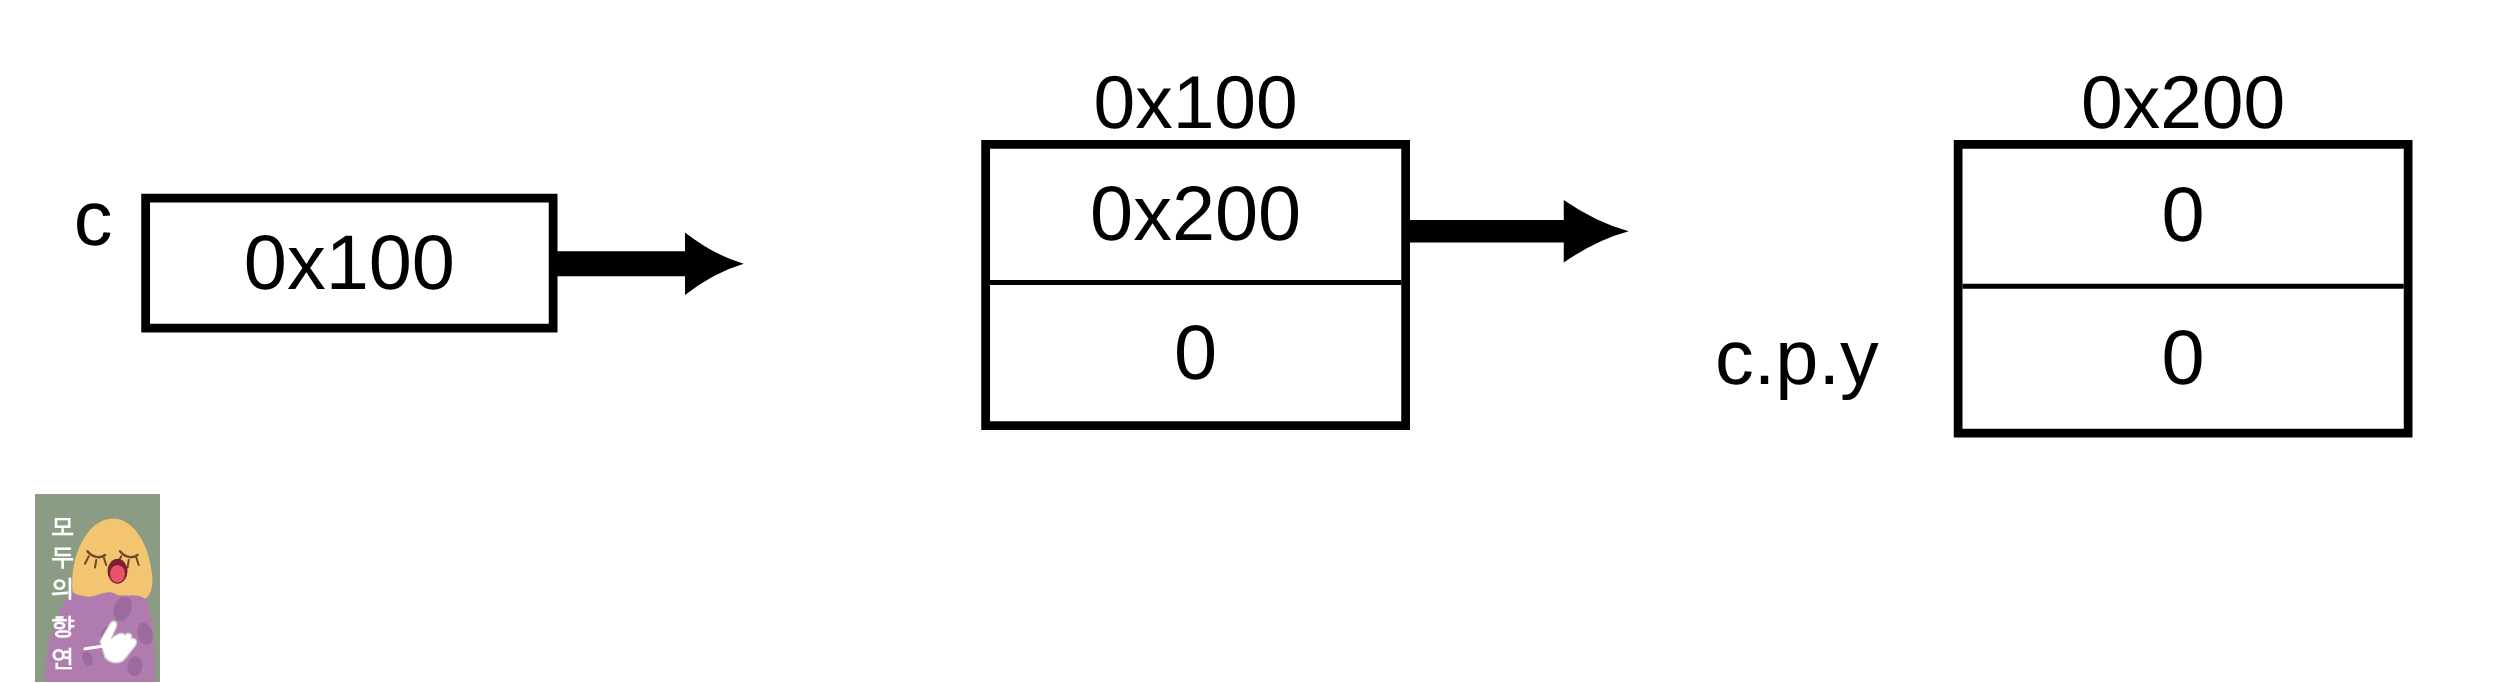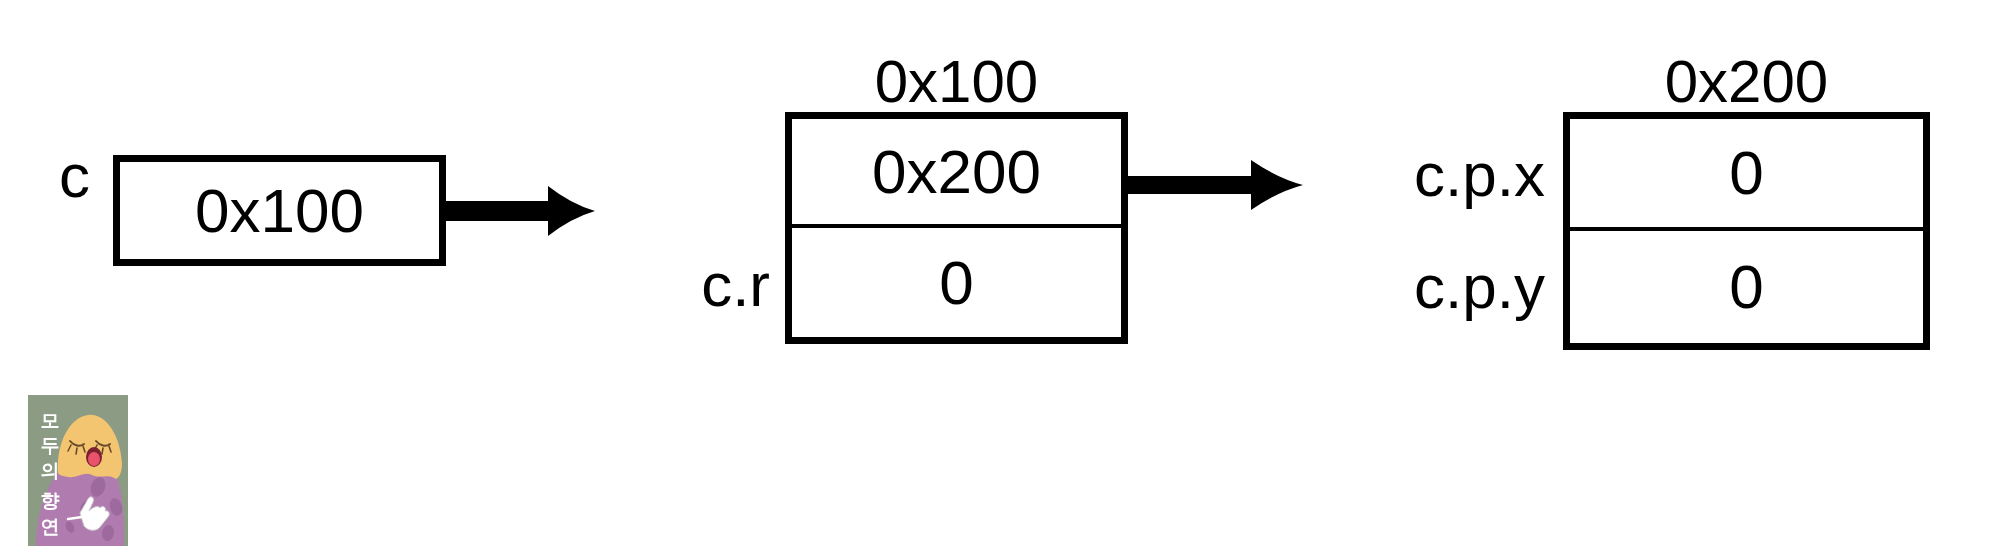--- a/index.html
+++ b/index.html
@@ -81,38 +81,36 @@
 
   <div class="arrow" style="left:443px; top:176px; width:160px; height:70px;">
     <svg width="160" height="70" viewBox="0 0 160 70">
       <path d="M0 25 L105 25 L105 10 Q128 28 152 35 Q128 42 105 60 L105 45 L0 45 Z" fill="#000000"></path>
     </svg>
   </div>
 
   <div class="addr-label" style="left:785px; top:52px; width:343px;">0x100</div>
 
 
-  <div class="var-label" style="left:610px; top:254px; width:160px;">c.r</div>
 
   <div class="mem-box" style="left:785px; top:112px; width:343px; height:232px;">
     <div class="mem-cell divided" style="height:50%;">0x200</div>
     <div class="mem-cell" style="height:50%;">0</div>
   </div>
 
   <div class="arrow" style="left:1125px; top:150px; width:185px; height:70px;">
     <svg width="185" height="70" viewBox="0 0 185 70">
       <path d="M0 26 L126 26 L126 10 Q152 28 178 35 Q152 42 126 60 L126 44 L0 44 Z" fill="#000000"></path>
     </svg>
   </div>
 
   <div class="addr-label" style="left:1563px; top:52px; width:367px;">0x200</div>
 
-  <div class="var-label" style="left:1330px; top:144px; width:215px;">c.p.x</div>
 
-  <div class="var-label" style="left:1330px; top:256px; width:215px;">c.p.y</div>
+  <div class="var-label" style="left:1330px; top:256px; width:215px;text-align:center;">c.p.y</div>
 
   <div class="mem-box" style="left:1563px; top:112px; width:367px; height:238px;">
     <div class="mem-cell divided" style="height:50%;">0</div>
     <div class="mem-cell" style="height:50%;">0</div>
   </div>
 
   <div class="logo" style="left:28px; top:395px; width:100px; height:151px;">
     <svg width="100" height="151" viewBox="0 0 100 151">
 
       <rect x="0" y="0" width="100" height="151" fill="#8b9b84"></rect>

